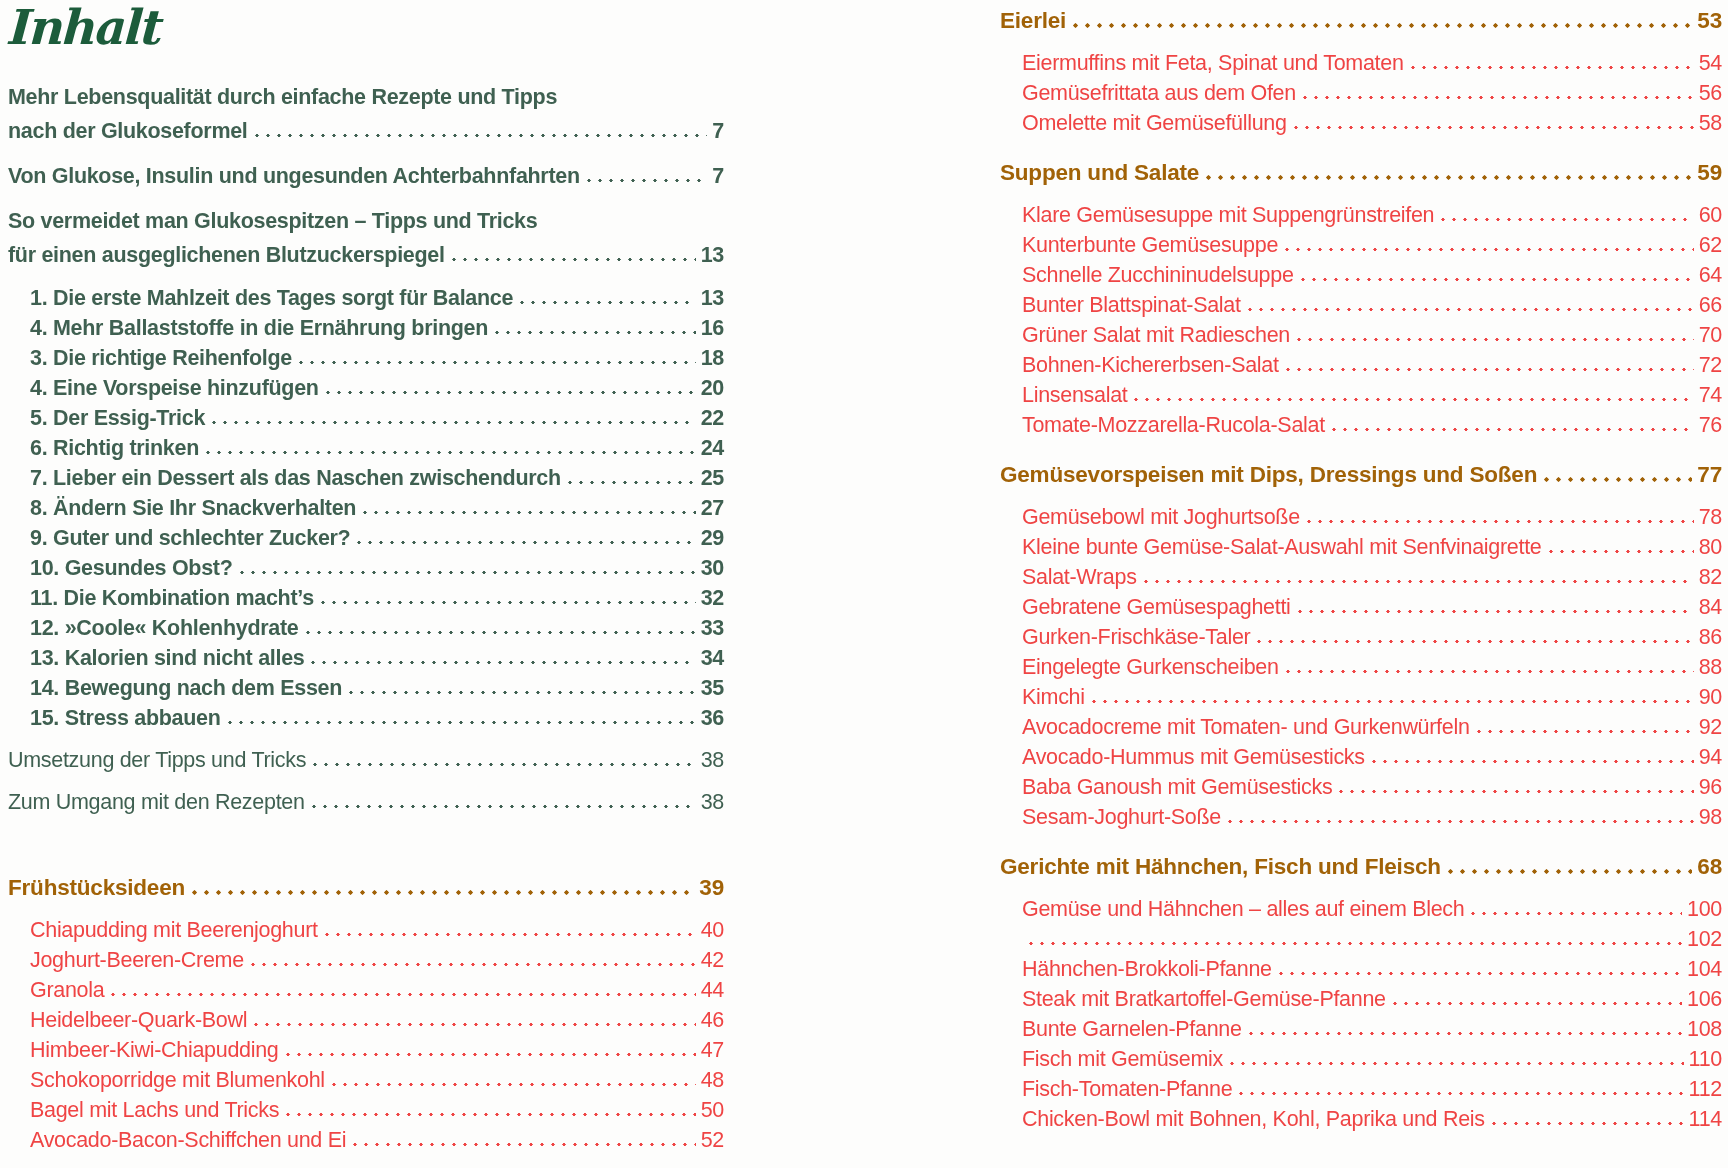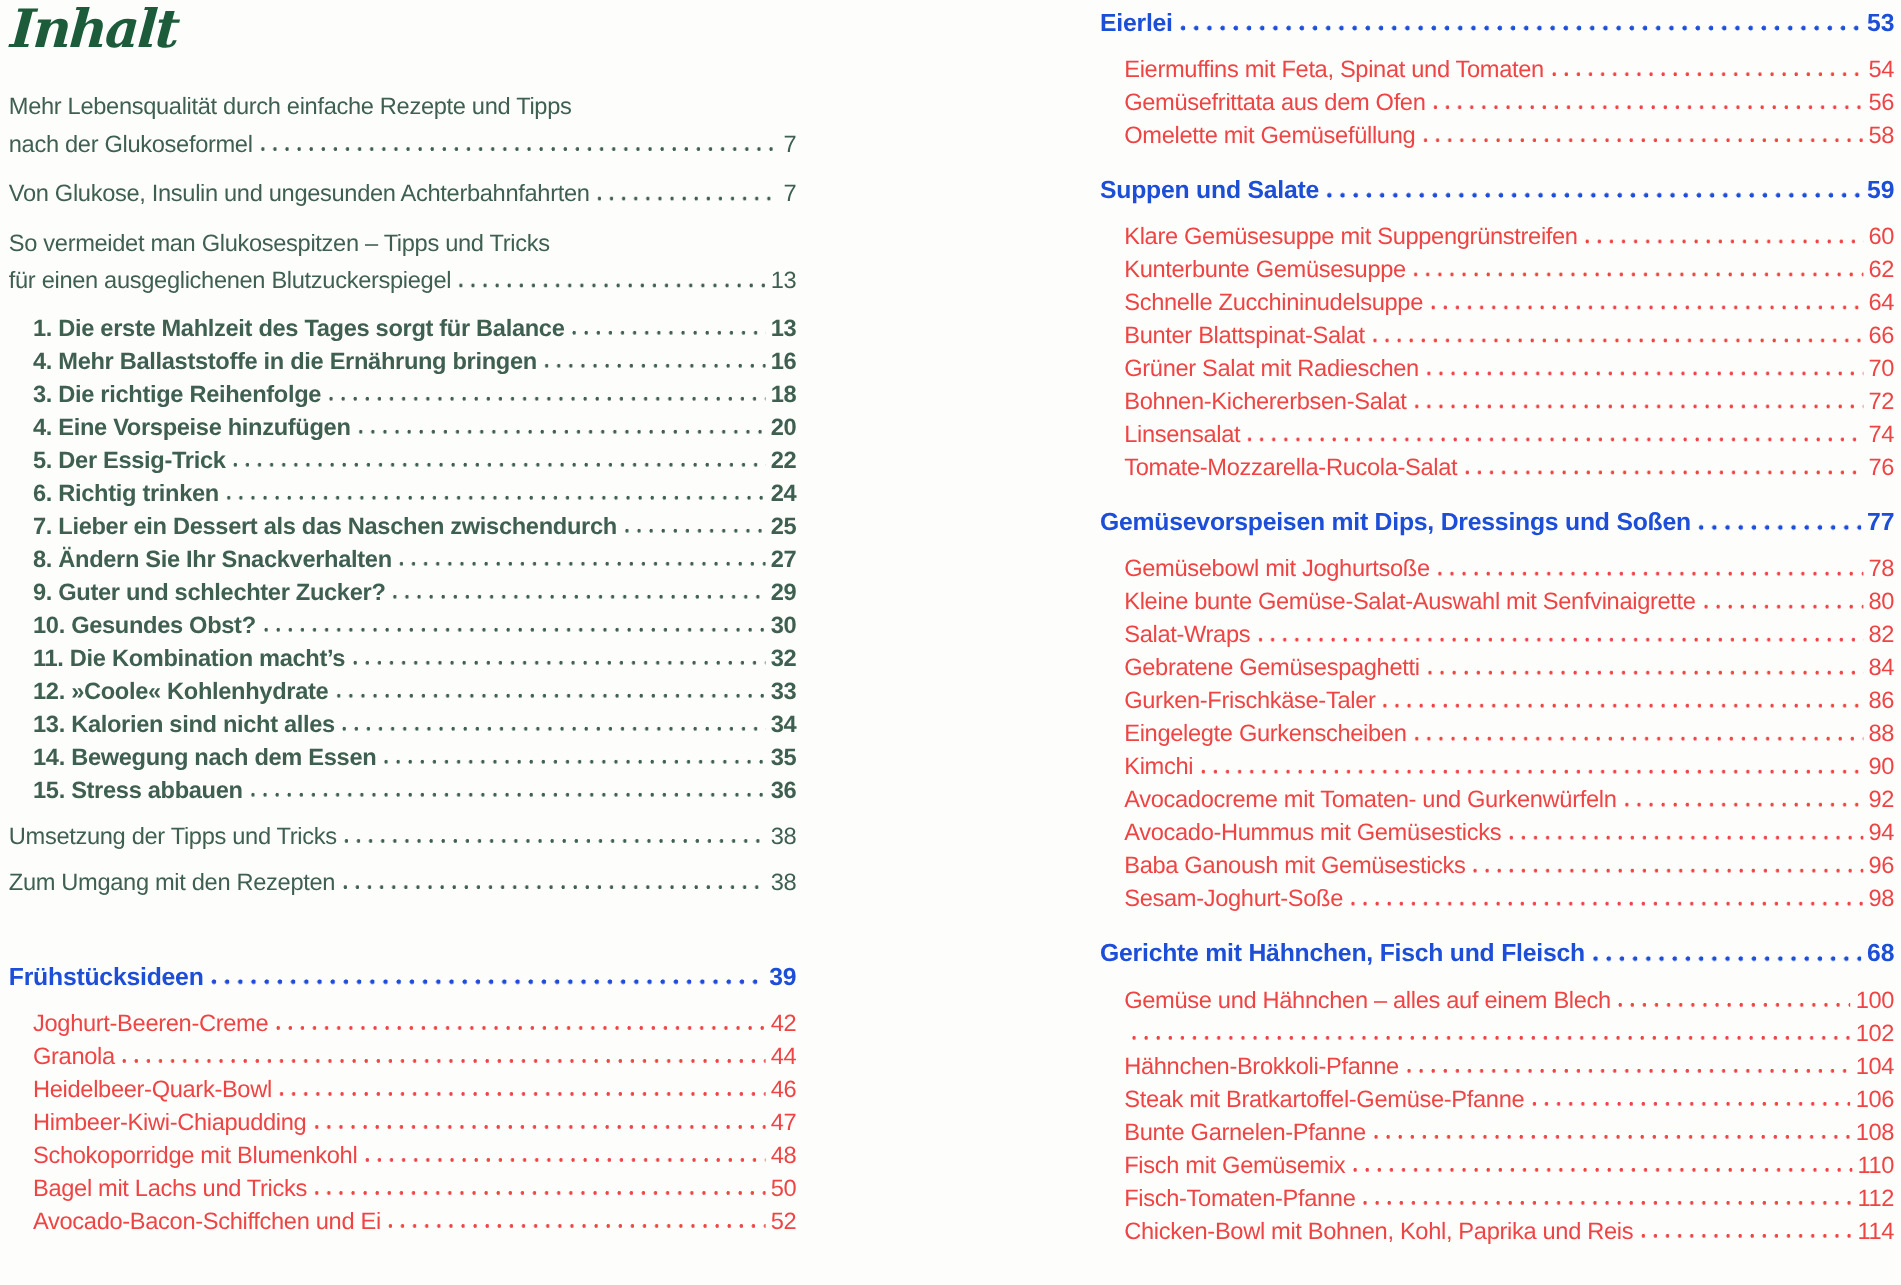--- a/index.html
+++ b/index.html
@@ -51,33 +51,33 @@
     margin-right: 5px;
     background-image: radial-gradient(circle at 2px 2.5px, currentColor 1.45px, rgba(0,0,0,0) 1.8px);
     background-size: 11px 5px;
     background-repeat: repeat-x;
     background-position: 0 100%;
   }
   .page { white-space: nowrap; }
 
   
   .green { color: #3f6051; }
-  .intro-entry { margin-bottom: 11px; }
+  .intro-entry { margin-bottom: 11px; font-weight: bold; }
   .intro-entry .row { line-height: 34px; }
   .tips-list { margin-top: 8px; font-weight: bold; }
   .tips-list .row, .items .row { padding-left: 22px; }
   .outro-list { margin-top: 12px; }
   .outro-list .row { margin-bottom: 12px; }
 
   
   .section { margin-top: 0; }
   .col-left .section { margin-top: 56px; }
   .col-right .section { margin-bottom: 20px; }
   .row.header {
-    color: #1d4ed8;
+    color: #a16207;
     font-weight: 700;
     font-size: 22.5px;
     letter-spacing: -0.2px;
     margin-bottom: 12px;
   }
   .row.header .leader {
     height: 5px;
     background-image: radial-gradient(circle at 2.5px 2.5px, currentColor 1.95px, rgba(0,0,0,0) 2.3px);
     background-size: 12px 5px;
   }
@@ -205,20 +205,25 @@
       </div>
     <div>
         <div class="section">
           <div class="row header">
             <span class="label">Frühstücksideen</span>
             <span class="leader"></span>
             <span class="page">39</span>
           </div>
           <div class="items">
             <div class="row">
+              <span class="label">Chiapudding mit Beerenjoghurt</span>
+              <span class="leader"></span>
+              <span class="page">40</span>
+            </div>
+            <div class="row">
               <span class="label">Joghurt-Beeren-Creme</span>
               <span class="leader"></span>
               <span class="page">42</span>
             </div>
             <div class="row">
               <span class="label">Granola</span>
               <span class="leader"></span>
               <span class="page">44</span>
             </div>
             <div class="row">

